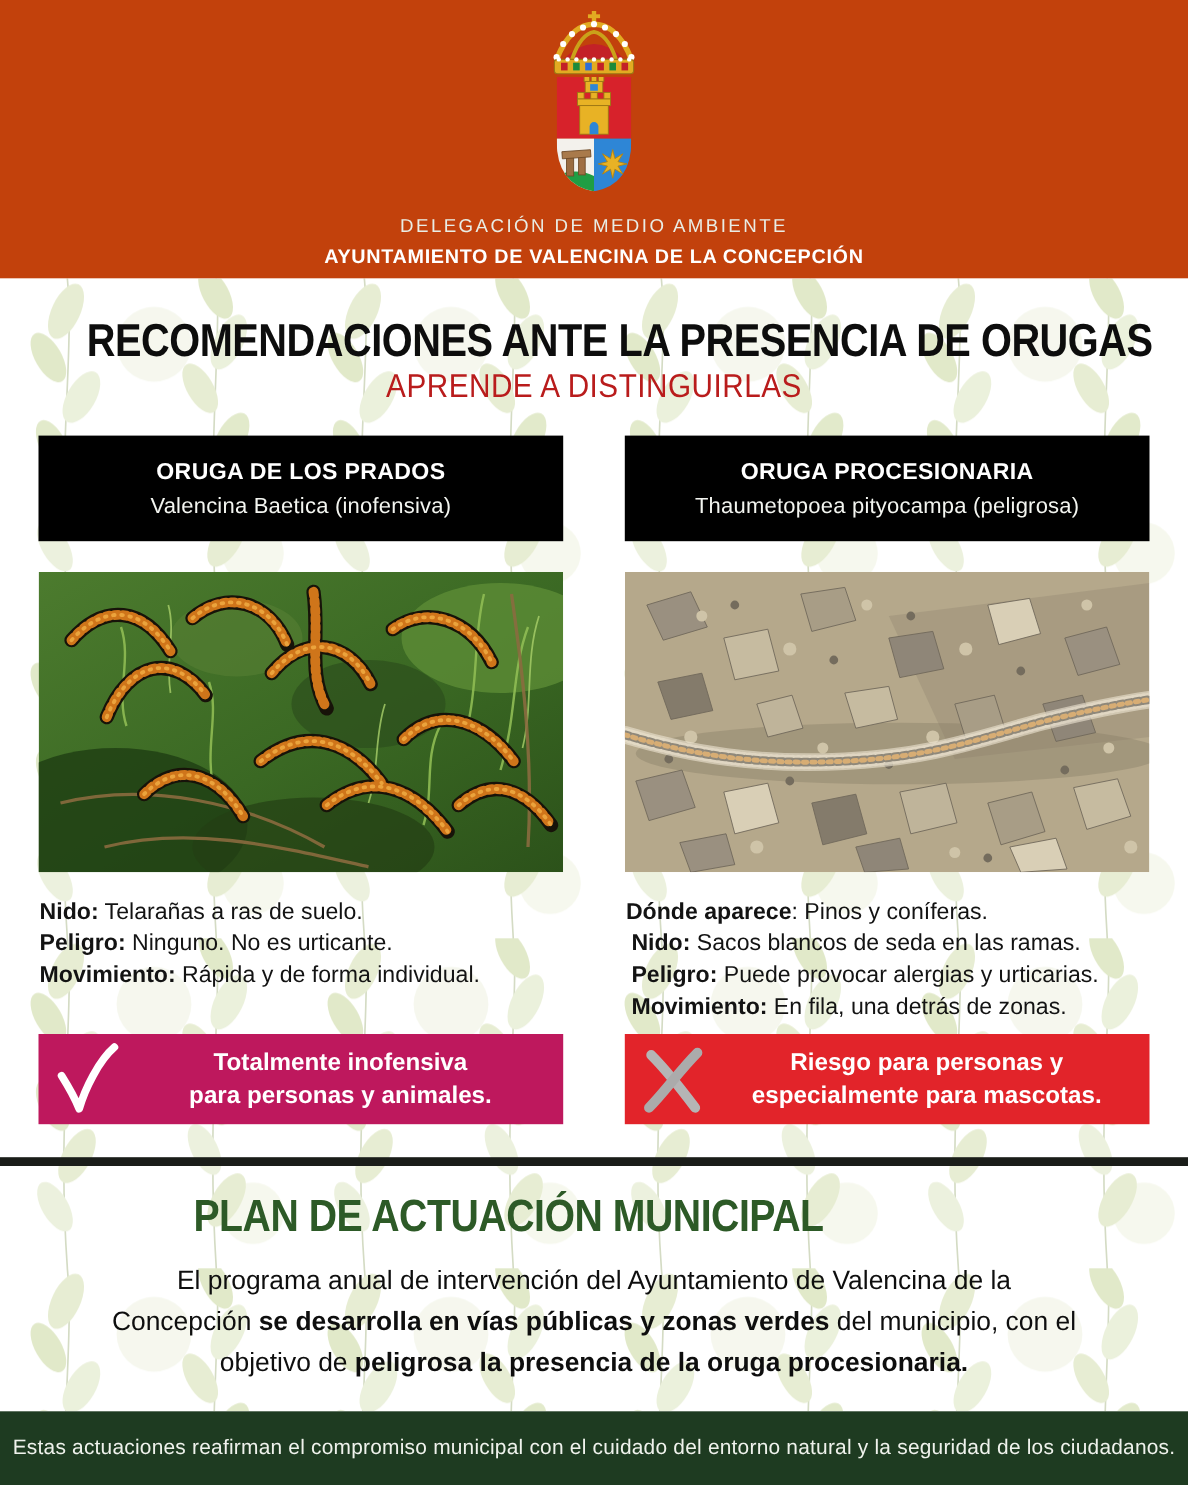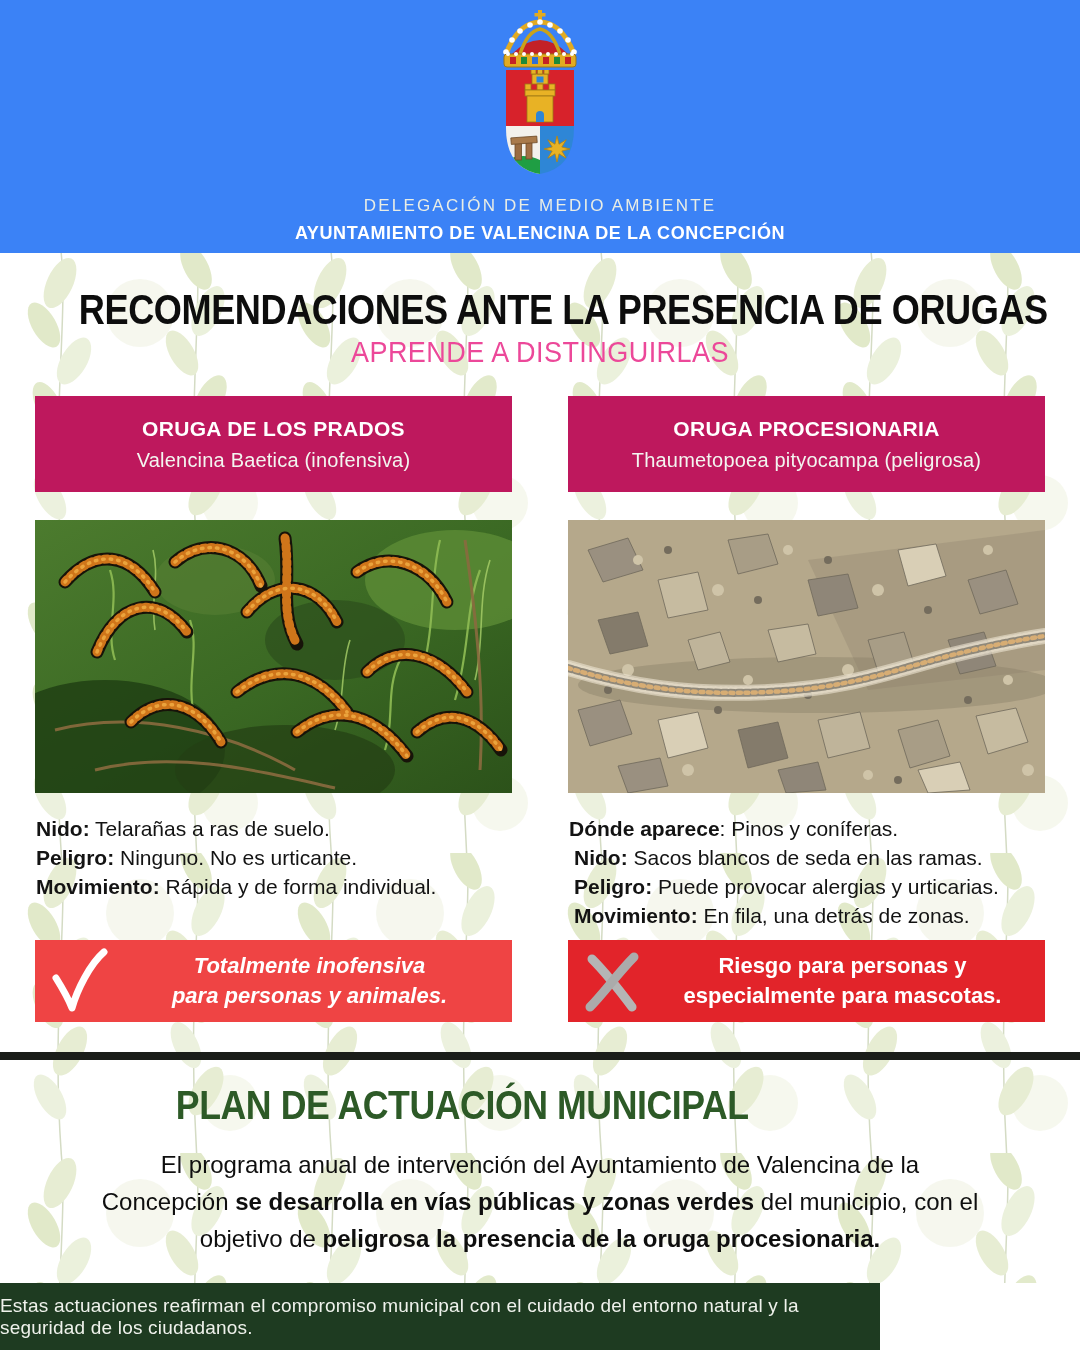--- a/index.html
+++ b/index.html
@@ -2,58 +2,58 @@
 <html><head>
 <meta charset="utf-8">
 <style>
   html,body{margin:0;padding:0;background:#555;}
   .poster{position:relative;width:1080px;height:1350px;margin:0 auto;background:#ffffff;
     font-family:"Liberation Sans",sans-serif;overflow:hidden;}
   .bg-leaves{position:absolute;left:0;top:253px;width:1080px;height:1030px;z-index:0;}
   .layer{position:absolute;z-index:1;}
 
   
-  .header{top:0;left:0;width:1080px;height:253px;background:#3b82f6;display:flex;
+  .header{top:0;left:0;width:1080px;height:253px;background:#c2410c;display:flex;
     flex-direction:column;align-items:center;}
   .crest{margin-top:10px;}
   .dept{margin-top:14px;color:#e9ede5;font-size:17px;letter-spacing:2.2px;font-weight:400;}
   .muni{margin-top:7px;color:#ffffff;font-size:18px;letter-spacing:.6px;font-weight:700;}
 
   
   .main-title{top:286px;left:0;width:1080px;text-align:center;color:#0d0d0d;
     font-size:42px;font-weight:700;white-space:nowrap;}
   .main-title .sq{display:inline-block;transform:scaleX(.86);transform-origin:center;letter-spacing:-.5px;}
-  .subtitle{top:335px;left:0;width:1080px;text-align:center;color:#ec4899;font-size:30px;font-weight:400;}
+  .subtitle{top:335px;left:0;width:1080px;text-align:center;color:#b91c1c;font-size:30px;font-weight:400;}
   .subtitle .sq{display:inline-block;transform:scaleX(.9);transform-origin:center;letter-spacing:.5px;}
 
   
   .columns{top:396px;left:35px;width:1010px;height:626px;display:flex;justify-content:space-between;}
   .column{position:relative;width:477px;height:626px;}
-  .col-head{position:absolute;top:0;left:0;width:100%;height:96px;background:#be185d;color:#fff;
+  .col-head{position:absolute;top:0;left:0;width:100%;height:96px;background:#000000;color:#fff;
     display:flex;flex-direction:column;align-items:center;justify-content:center;gap:8px;}
   .col-name{font-size:21px;font-weight:700;letter-spacing:.3px;}
   .col-species{font-size:20px;font-weight:400;letter-spacing:.2px;color:#f3f5f0;}
   .photo{position:absolute;top:124px;left:0;width:477px;height:273px;overflow:hidden;}
   .photo svg{display:block;}
   .details{position:absolute;top:418px;left:1px;width:476px;font-size:21px;line-height:29px;color:#131313;}
   .details b{font-weight:700;}
   .details .ind{padding-left:5px;}
   .verdict{position:absolute;top:544px;left:0;width:477px;height:82px;display:flex;align-items:center;color:#fff;}
-  .v-green{background:#ef4444;font-style:italic;}
+  .v-green{background:#be185d;}
   .v-red{background:#e2242a;}
   .v-icon{width:88px;display:flex;justify-content:center;align-items:center;}
   .v-text{flex:1;text-align:center;font-weight:700;font-size:22px;line-height:30px;padding-right:16px;}
 
   
   .divider{top:1052px;left:0;width:1080px;height:8px;background:#1a1d19;}
   .plan-title{top:1082px;left:0;width:924px;text-align:center;color:#2d5a27;font-size:41px;font-weight:700;white-space:nowrap;}
   .plan-title .sq{display:inline-block;transform:scaleX(.87);transform-origin:center;letter-spacing:-.5px;}
   .plan-text{top:1146px;left:95px;width:890px;text-align:center;font-size:24px;line-height:37px;color:#0e0e0e;}
   .plan-text .b{font-weight:700;}
-  .footer{top:1283px;left:0;width:880px;height:67px;background:#1e3b21;display:flex;
+  .footer{top:1283px;left:0;width:1080px;height:67px;background:#1e3b21;display:flex;
     align-items:center;justify-content:center;color:#eff2ec;font-size:19px;letter-spacing:.2px;}
 </style>
 </head>
 <body>
 
 <div class="poster">
 
   <svg class="bg-leaves" width="1080" height="1030">
     <defs>
       <pattern id="lf" width="270" height="300" patternUnits="userSpaceOnUse">

